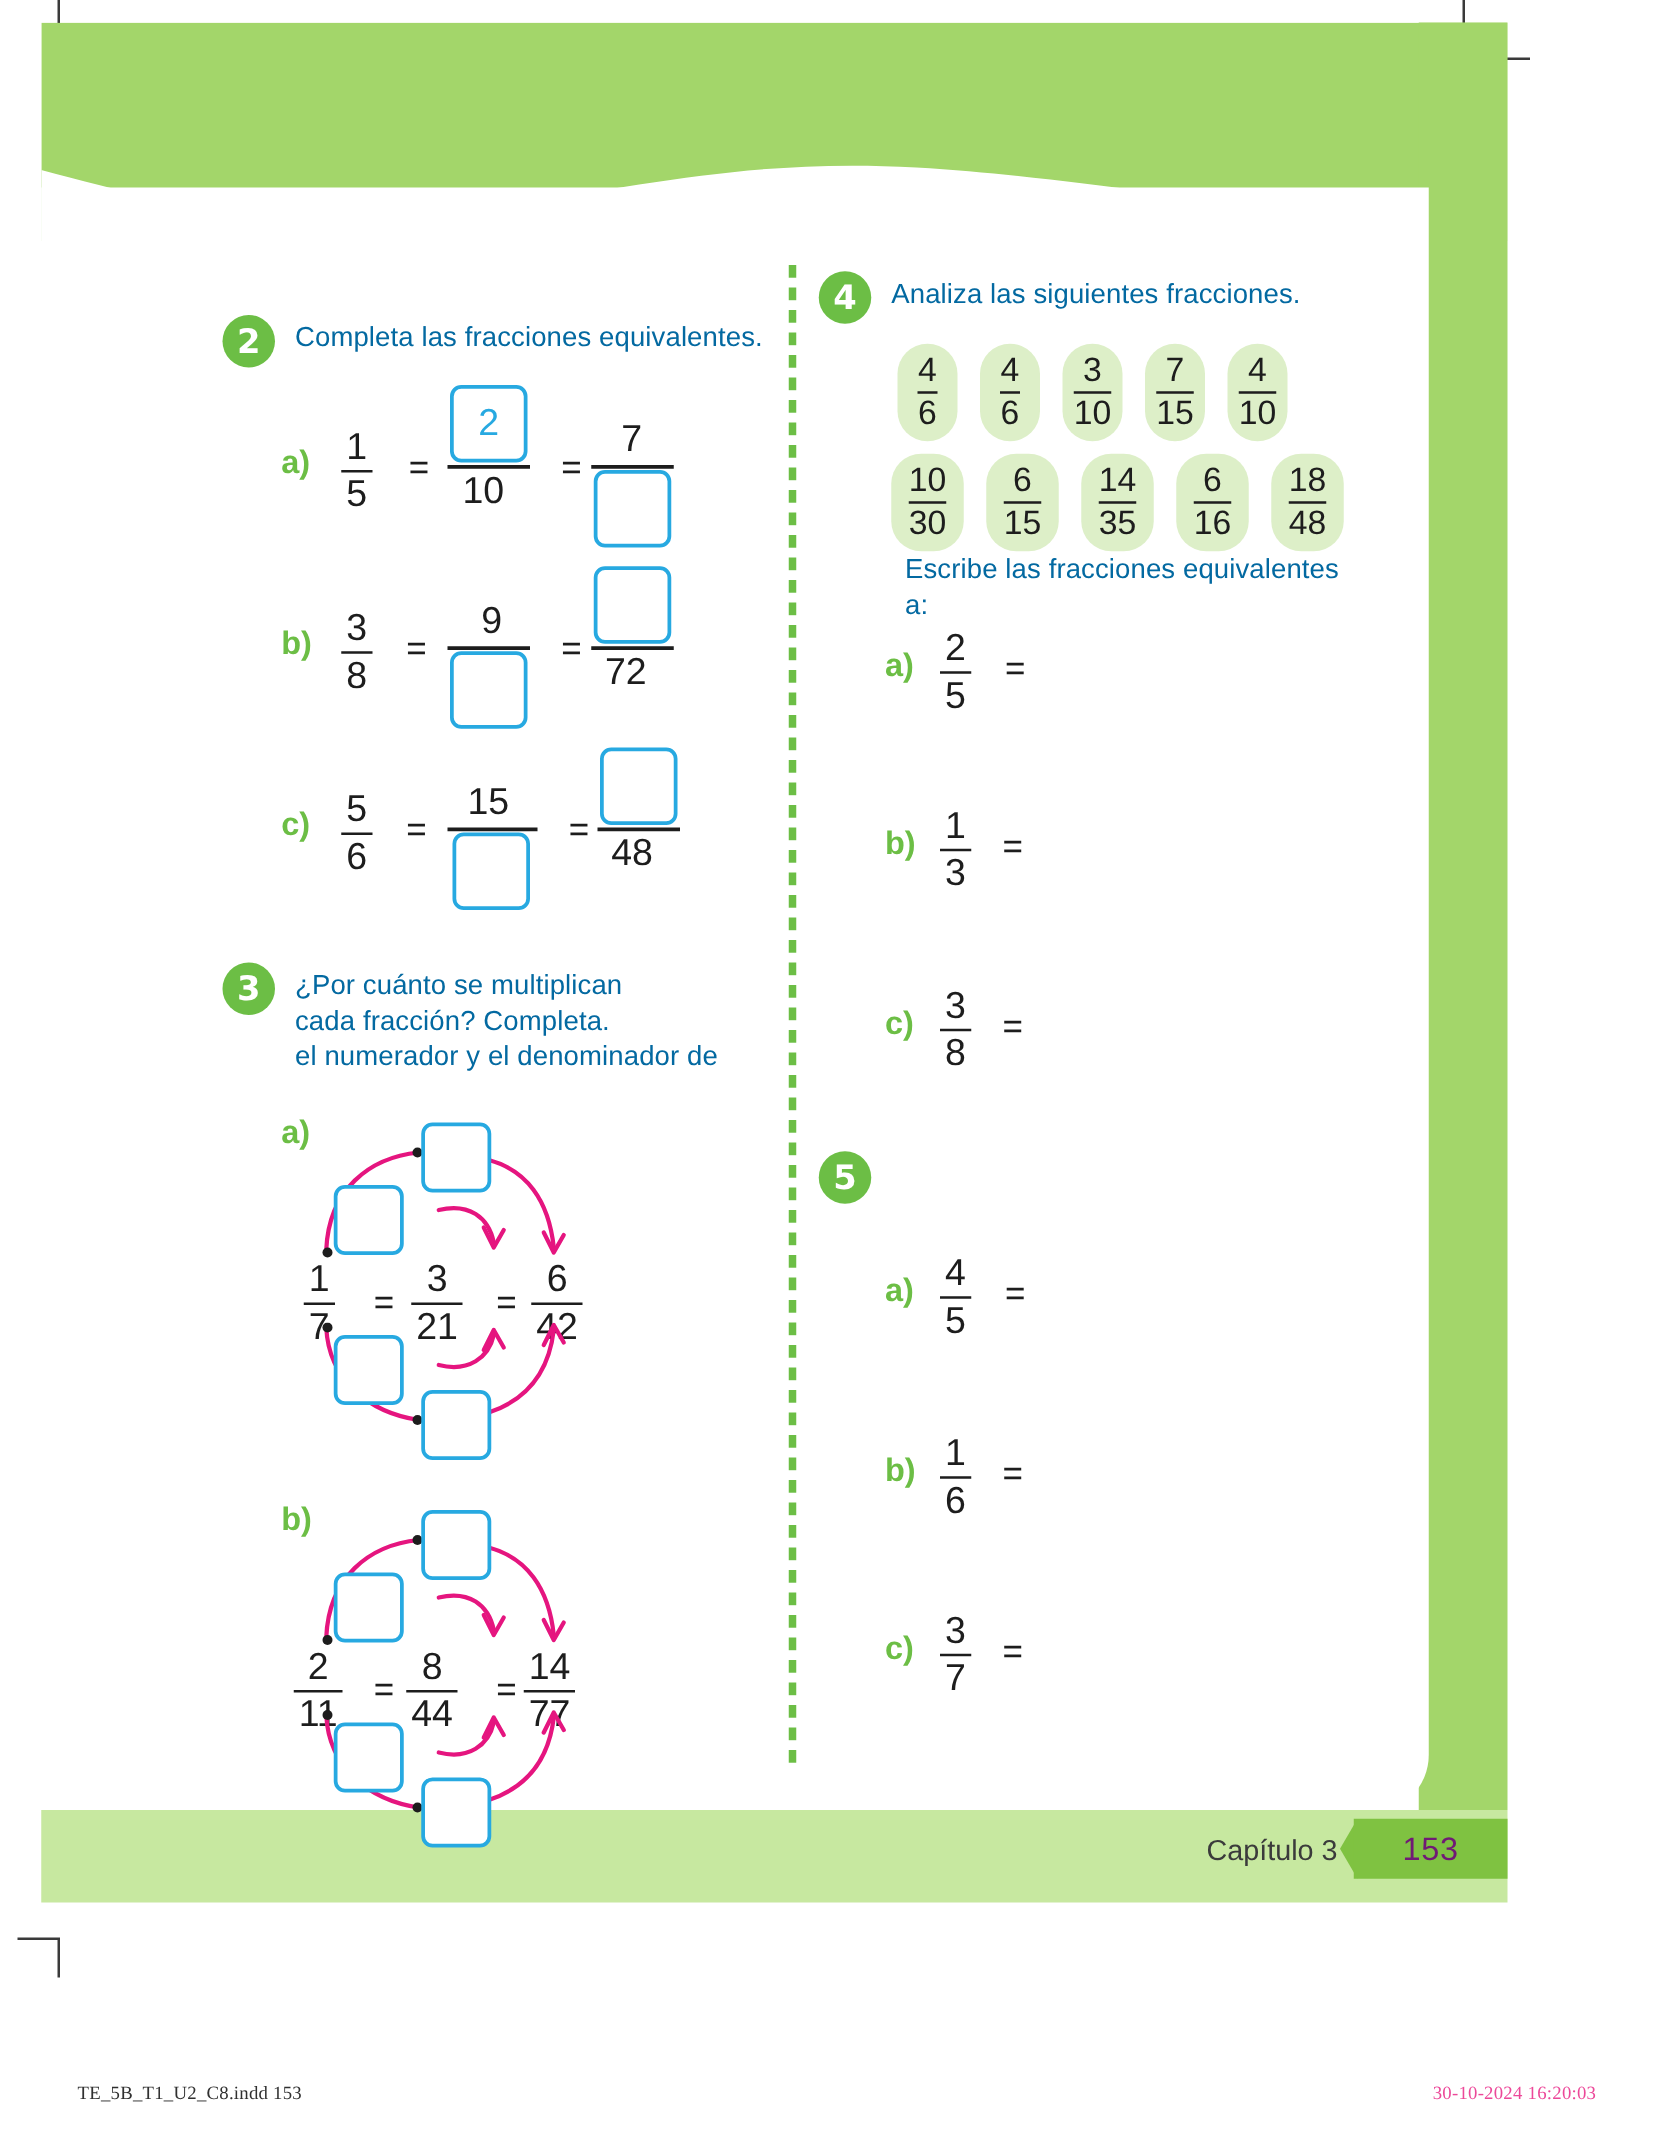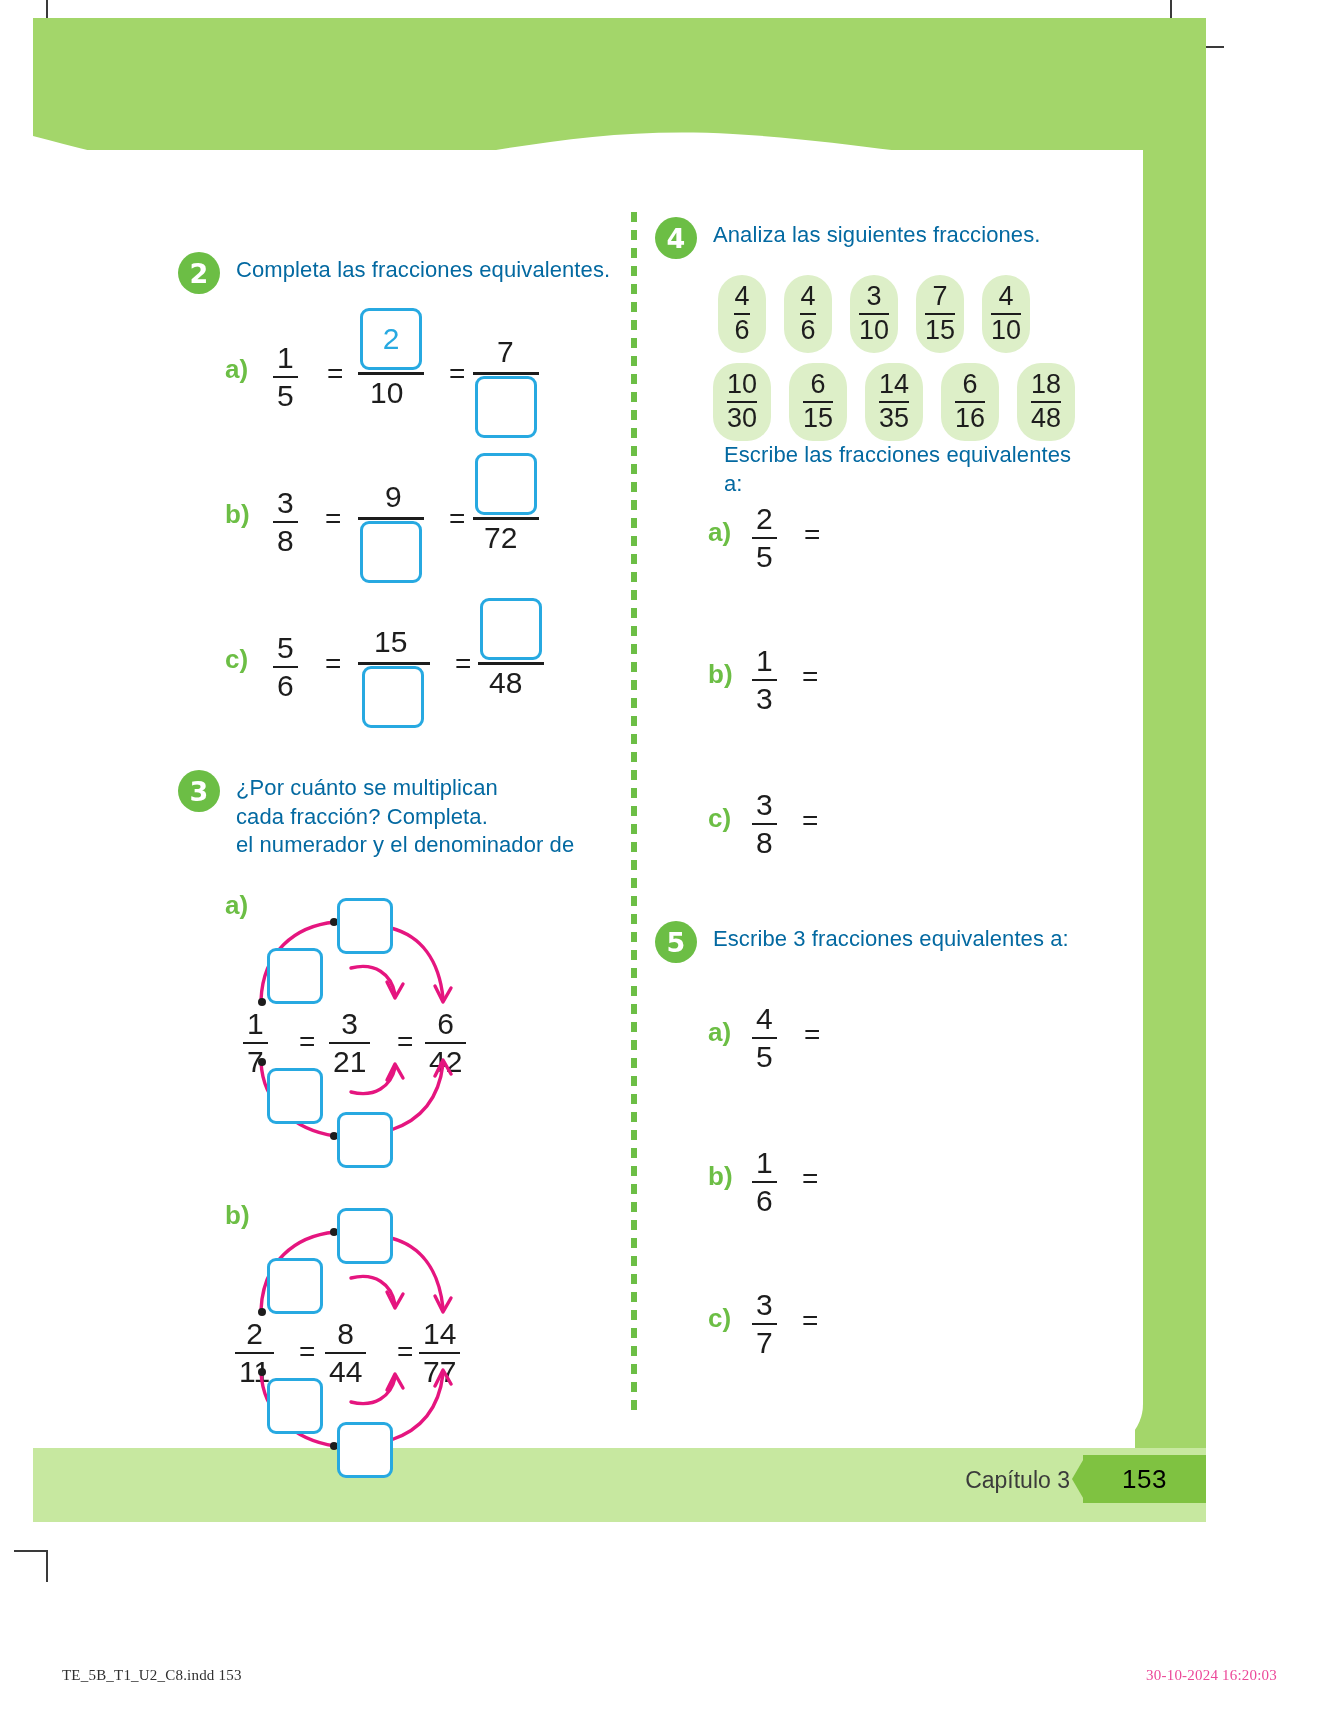--- a/index.html
+++ b/index.html
@@ -35,21 +35,21 @@
   
   #bottom-band{
     position:absolute;left:33px;top:1448px;width:1173px;height:74px;
     background:#c7e8a0;
   }
   
   #page-tag{
     position:absolute;left:1083px;top:1455px;width:123px;height:48px;
     background:#7fc241;
     display:flex;align-items:center;justify-content:center;
-    color:#000000;font-size:26px;letter-spacing:.5px;
+    color:#701a75;font-size:26px;letter-spacing:.5px;
   }
   #page-tag-notch{
     position:absolute;left:1072px;top:1455px;width:0;height:0;
     border-top:24px solid transparent;
     border-bottom:24px solid transparent;
     border-right:14px solid #7fc241;
   }
   #chapter-label{
     position:absolute;left:900px;top:1467px;width:170px;
     text-align:right;font-size:23px;color:#3b3b3b;
@@ -409,21 +409,20 @@
       <div class="abs lbl" style="left:0px;top:22px;">c)</div>
       <div class="abs frac" style="left:44px;top:8px;">
         <span class="num">3</span>
         <span class="den">8</span>
       </div>
       <div class="abs eq" style="left:82px;top:24px;">=</div>
     </div>
 
     <div class="ex-head" style="left:0px;top:716px;">
       <div class="badge">5</div>
-      <div class="ex-text">Escribe 3 fracciones equivalentes a:</div>
     </div>
 
     <div class="abs" style="left:53px;top:790px;">
       <div class="abs lbl" style="left:0px;top:22px;">a)</div>
       <div class="abs frac" style="left:44px;top:8px;">
         <span class="num">4</span>
         <span class="den">5</span>
       </div>
       <div class="abs eq" style="left:84px;top:24px;">=</div>
     </div>

